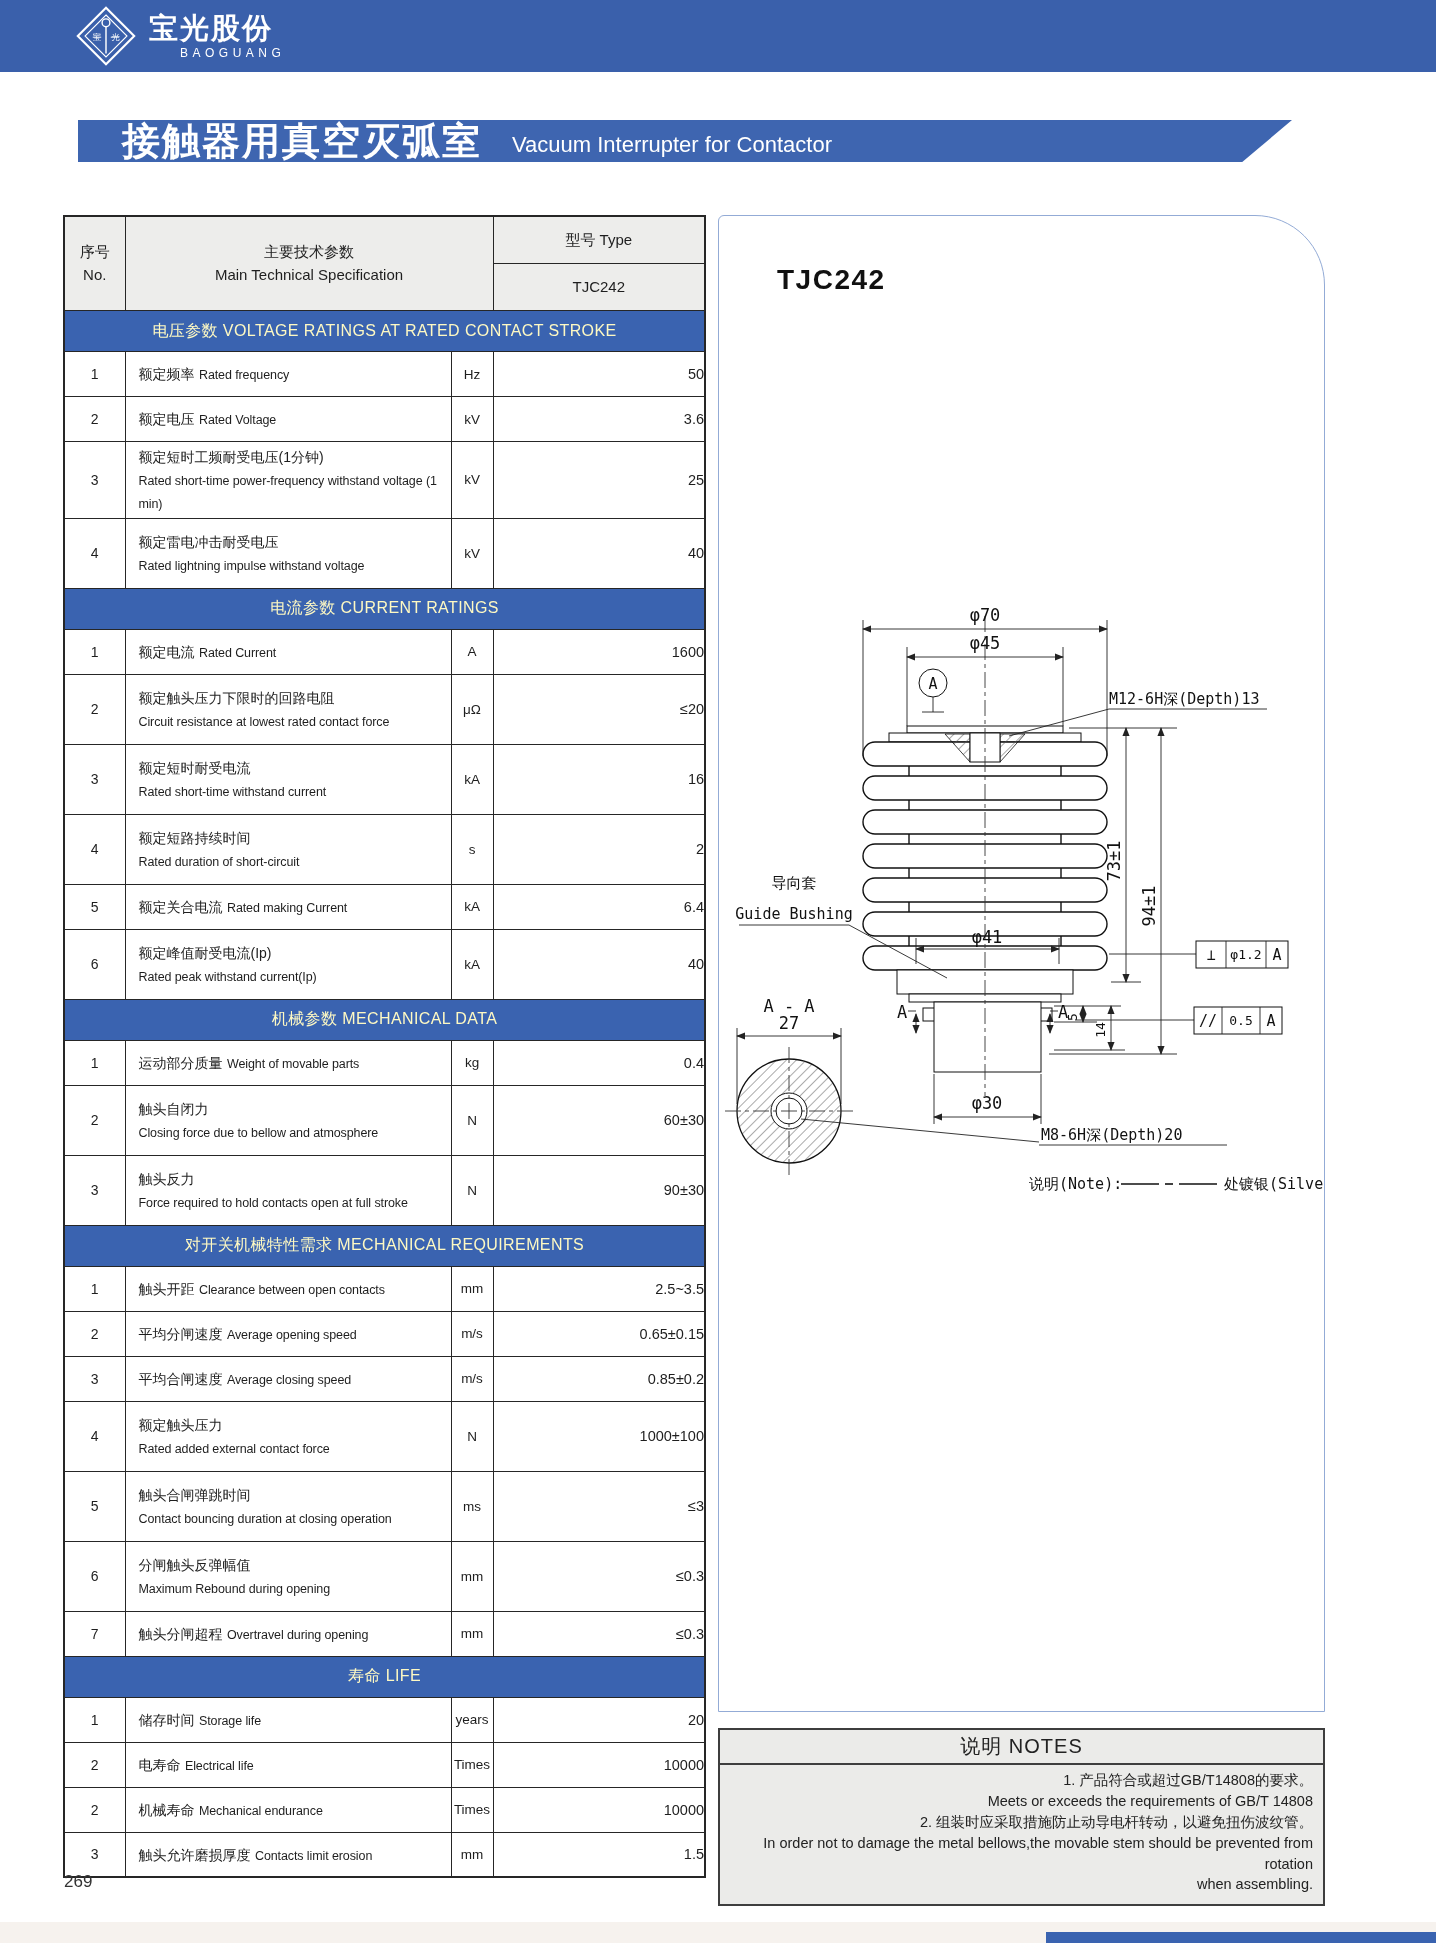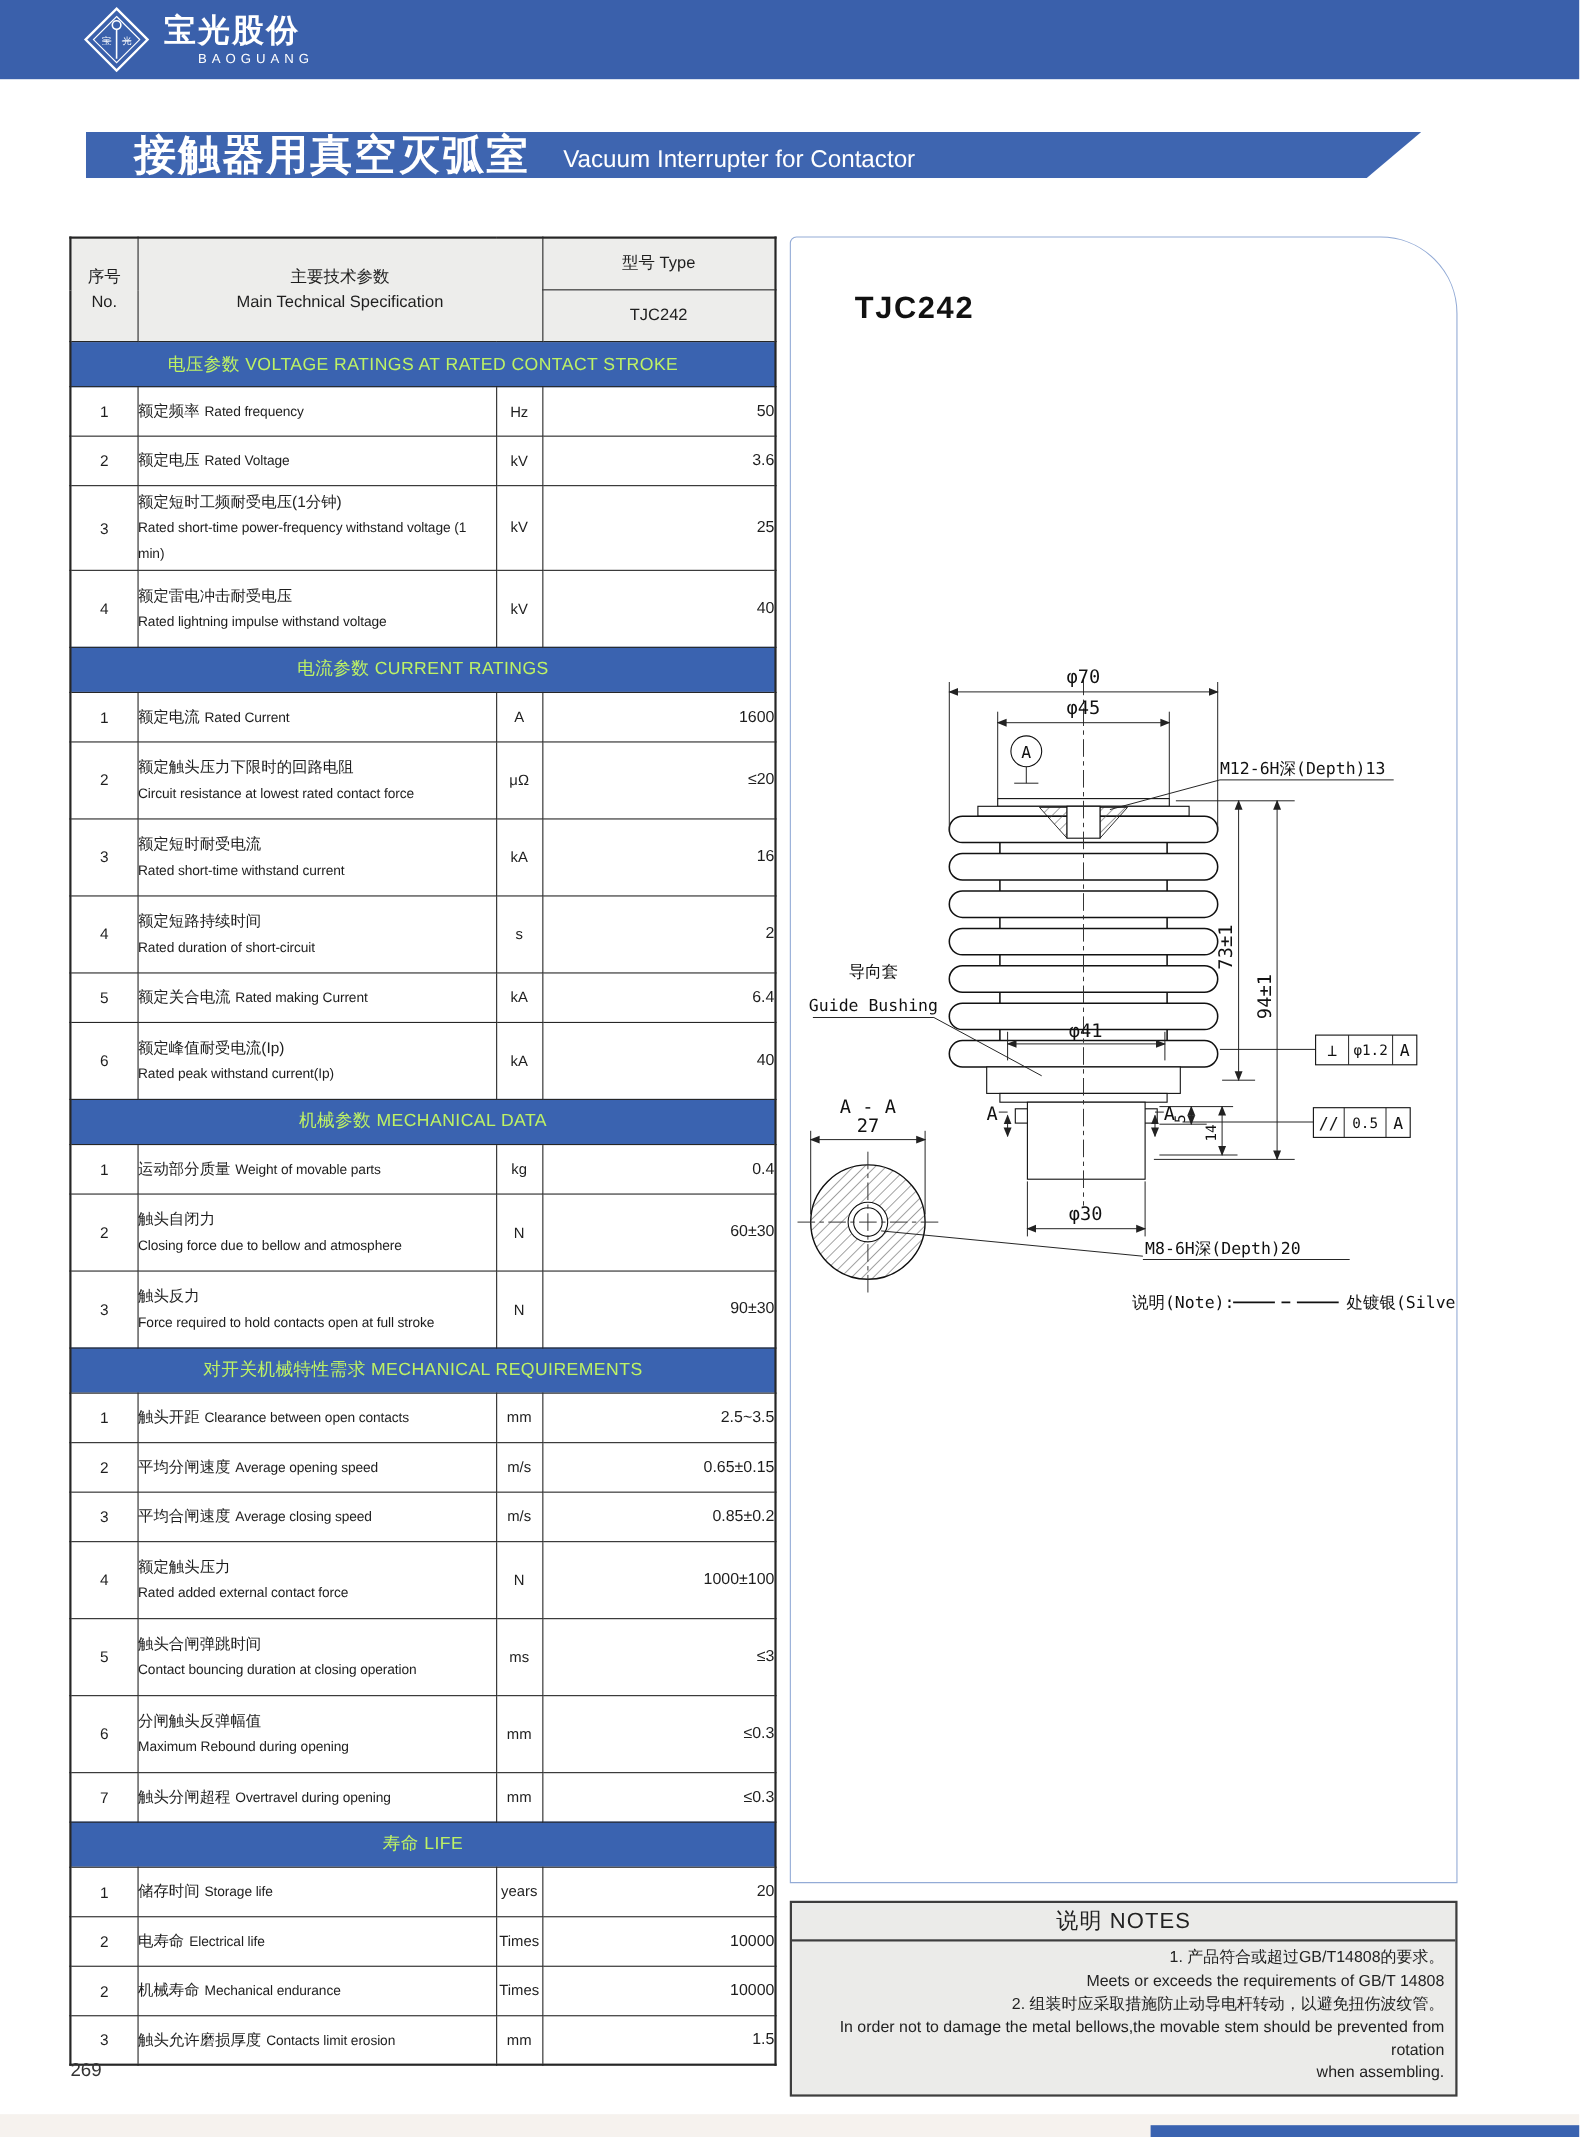--- a/index.html
+++ b/index.html
@@ -20,24 +20,24 @@
   .title-cn{color:#fff;font-size:38px;font-weight:bold;margin-left:44px;letter-spacing:2px;}
   .title-en{color:#fff;font-size:22px;margin-left:30px;padding-top:8px;}
 
   
   .spec-table{position:absolute;left:63px;top:215px;}
   table{border-collapse:collapse;table-layout:fixed;width:641px;background:#fff;border:2px solid #262626;}
   td{border:1px solid #262626;vertical-align:middle;padding:0;}
   tr.hdr td{background:var(--table_header_bg);text-align:center;font-size:15px;line-height:1.5;height:46px;}
   td.th-model{font-size:15px;}
   tr.section-row{height:41px;}
-  tr.section-row td{background:var(--section_blue);color:#bef264;text-align:center;font-size:16px;letter-spacing:.4px;}
+  tr.section-row td{background:var(--section_blue);color:#fef9c3;text-align:center;font-size:16px;letter-spacing:.4px;}
   tr.r1{height:45px;} tr.r2{height:70px;}
   td.no{text-align:center;font-size:14px;}
-  td.desc{padding:3px 8px 3px 0;line-height:1.45;}
+  td.desc{padding:3px 8px 3px 13px;line-height:1.45;}
   td.desc .cn{font-size:14px;}
   td.desc .en{font-size:12.5px;letter-spacing:-.1px;}
   td.unit{text-align:center;font-size:13.5px;}
   td.value{text-align:right;font-size:14.5px;}
 
   
   .diagram-panel{position:absolute;left:718px;top:215px;width:607px;height:1497px;box-sizing:border-box;
                  border:1.5px solid var(--panel_border_blue);border-radius:6px 70px 0 0;background:#fff;}
   .diagram-model{position:absolute;left:58px;top:48px;font-size:28px;font-weight:bold;letter-spacing:1.5px;color:#111;}
   svg.drawing{position:absolute;left:0;top:0;}

